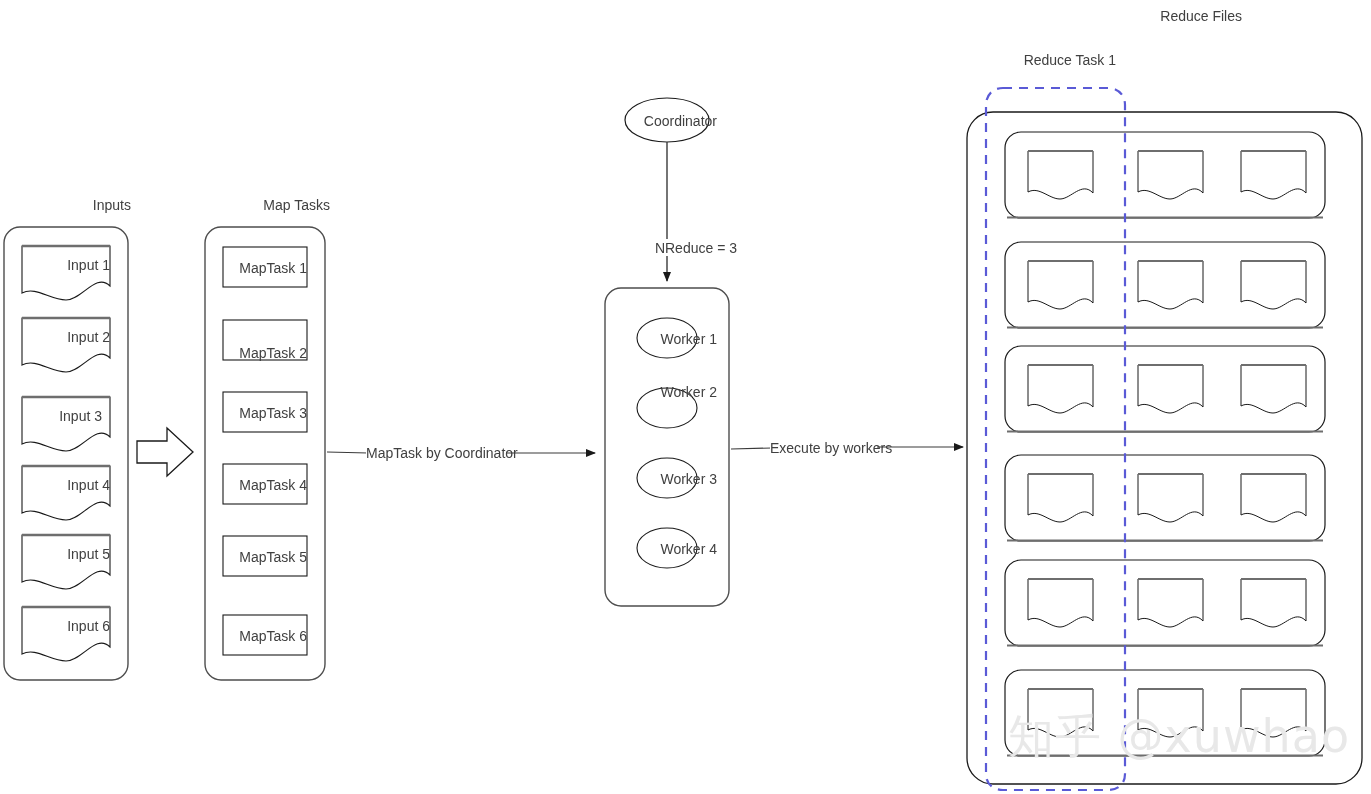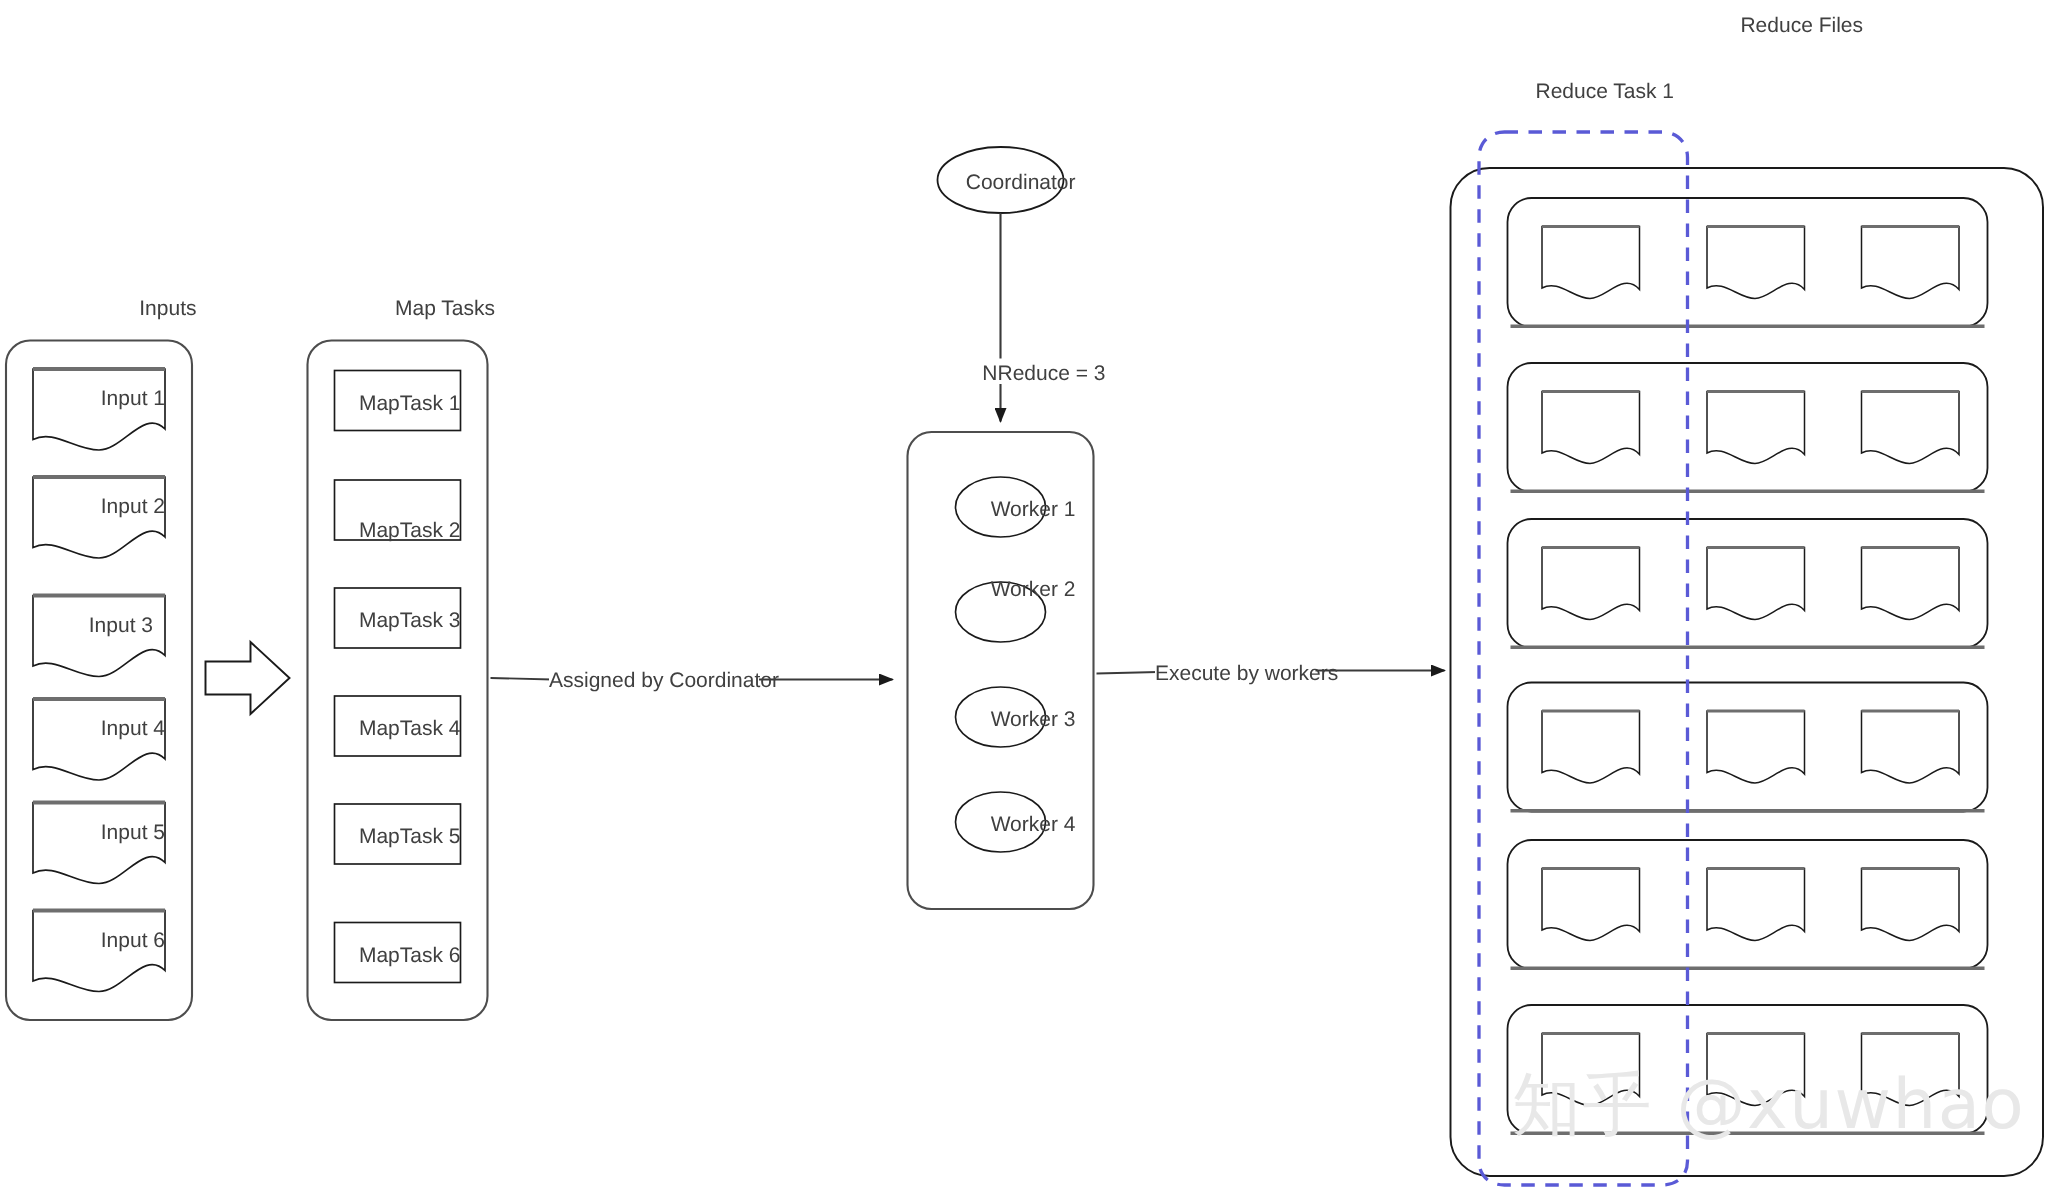--- a/index.html
+++ b/index.html
@@ -235,19 +235,19 @@
 
 <div class="lbl" style="left:617px;top:113px;width:100px;">Coordinator</div>
 
 <div class="lbl" style="left:597px;top:240px;width:140px;">NReduce = 3</div>
 
 <div class="lbl" style="left:617px;top:331px;width:100px;">Worker 1</div>
 <div class="lbl" style="left:617px;top:384px;width:100px;">Worker 2</div>
 <div class="lbl" style="left:617px;top:471px;width:100px;">Worker 3</div>
 <div class="lbl" style="left:617px;top:541px;width:100px;">Worker 4</div>
 
-<div class="lbl" style="left:366px;top:445px;width:140px;background:#ffffff;">Assigned by Coordinator</div>
+<div class="lbl" style="left:366px;top:445px;width:140px;background:#ffffff;">MapTask by Coordinator</div>
 <div class="lbl" style="left:770px;top:440px;width:107px;background:#ffffff;">Execute by workers</div>
 
 <div class="lbl" style="left:1100px;top:8px;width:142px;">Reduce Files</div>
 <div class="lbl" style="left:988px;top:52px;width:128px;">Reduce Task 1</div>
 
 <div class="wm">知乎 @xuwhao</div>
 
 </body></html>

